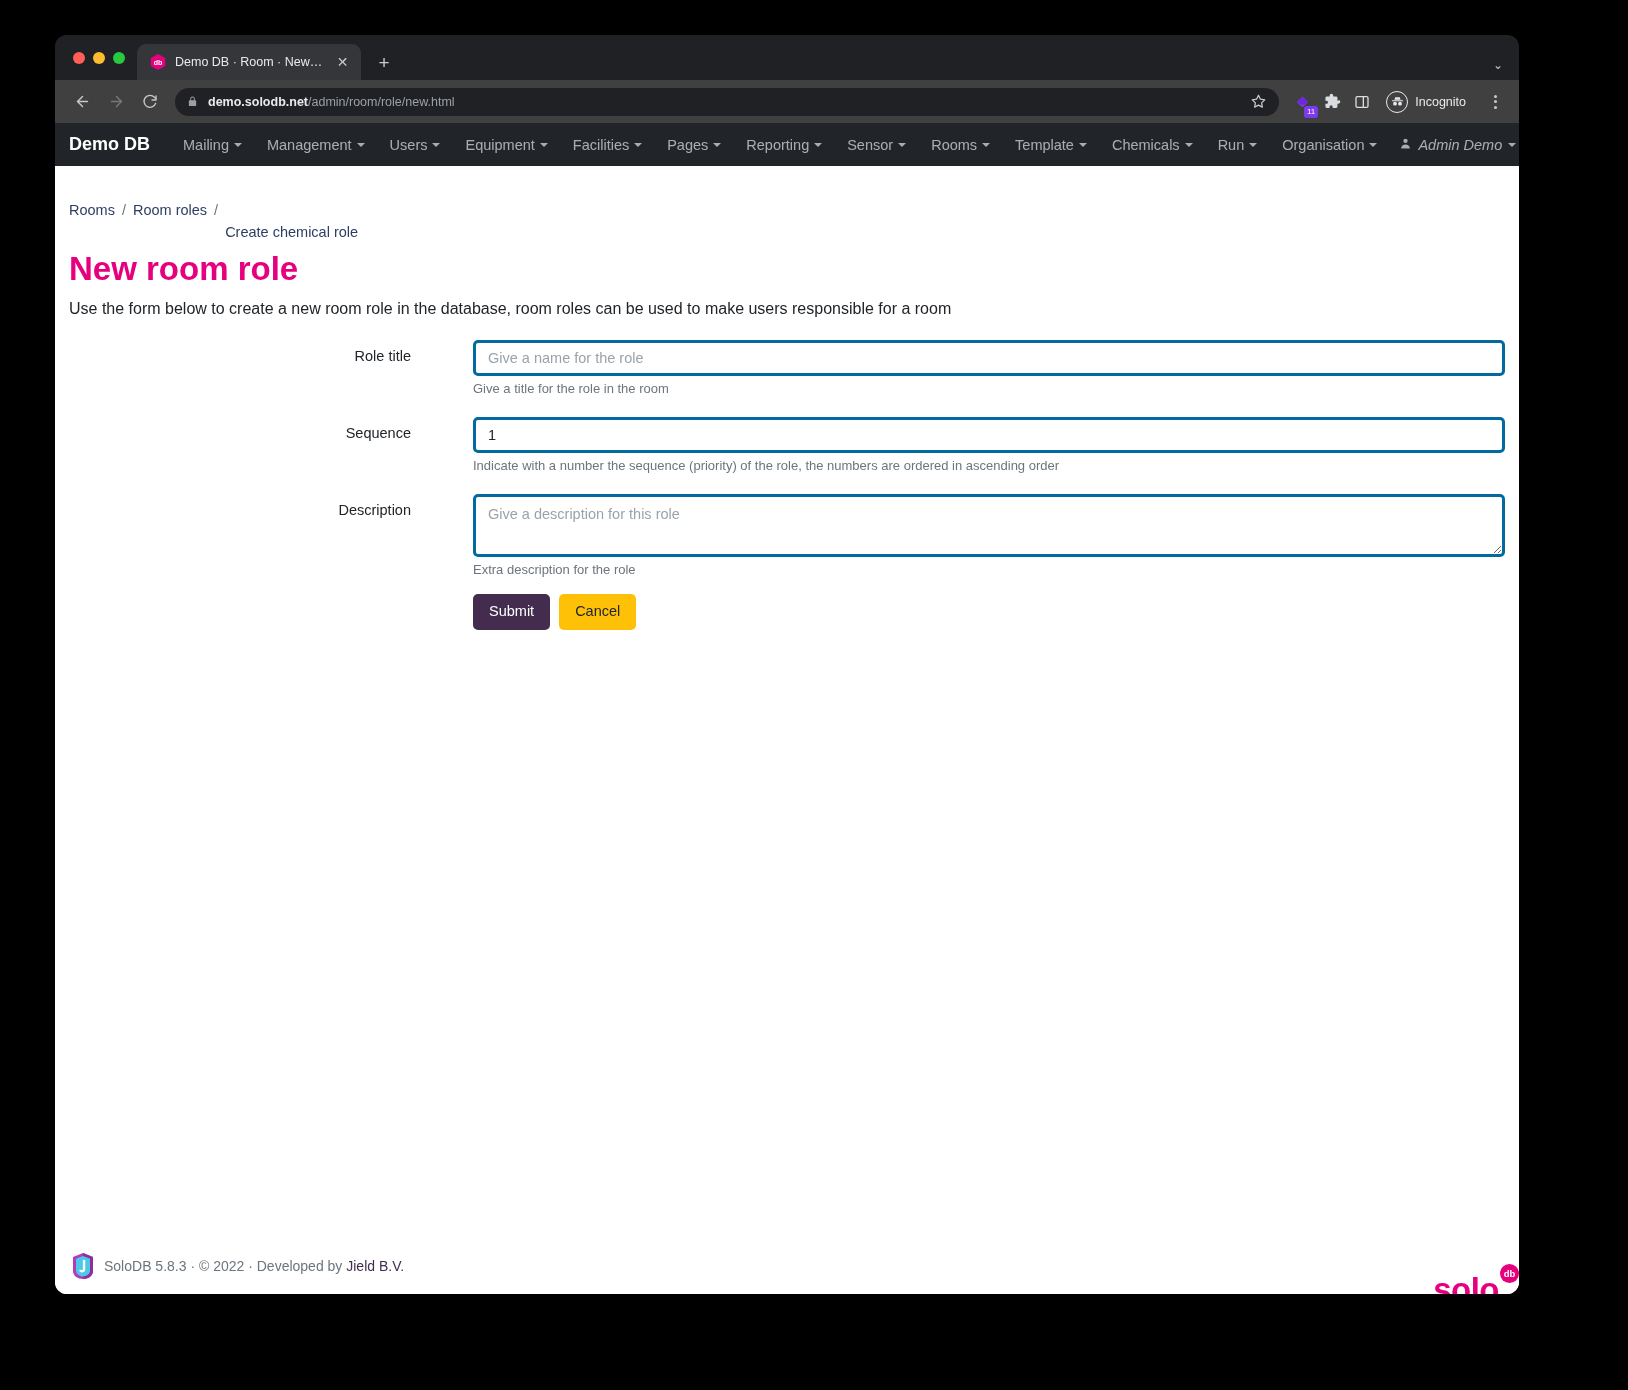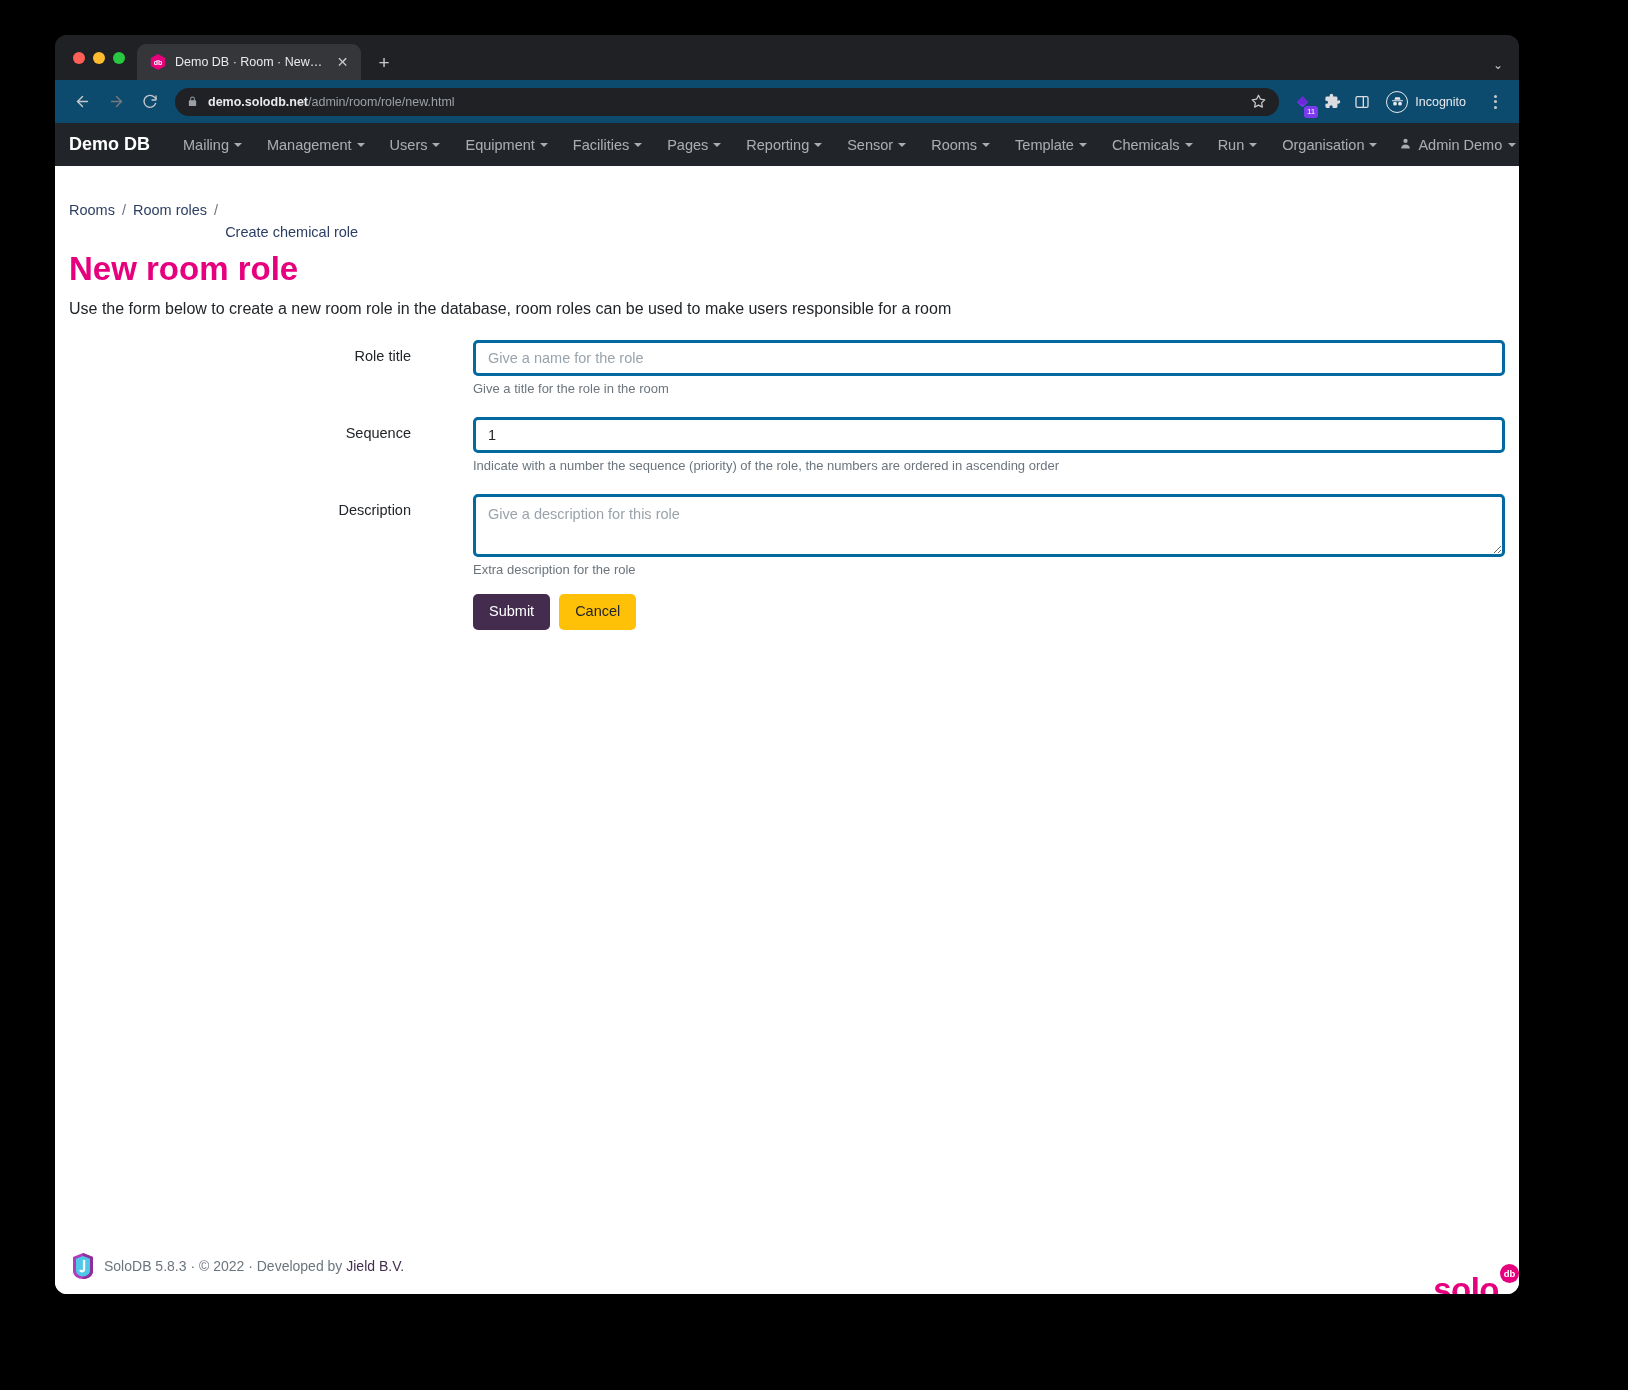--- a/index.html
+++ b/index.html
@@ -98,21 +98,21 @@
   }
   .tabstrip-chevron {
     position: absolute;
     right: 16px; bottom: 8px;
     color: #c6c8cb; font-size: 12px;
   }
 
   
   .toolbar {
     height: 43px;
-    background: #0c4a6e;
+    background: #404040;
     display: flex;
     align-items: center;
     padding: 0 12px;
     gap: 4px;
   }
   .nav-btn {
     width: 30px; height: 30px;
     display: flex; align-items: center; justify-content: center;
     color: #c6c8cb;
     border-radius: 50%;
@@ -222,21 +222,21 @@
     align-items: center;
     gap: 5px;
   }
   .caret {
     width: 0; height: 0;
     border-left: 4.5px solid transparent;
     border-right: 4.5px solid transparent;
     border-top: 4.5px solid currentColor;
     display: inline-block;
   }
-  .nav-right { display: flex; align-items: center; gap: 0; }
+  .nav-right { display: flex; align-items: center; gap: 0; font-style: italic; }
   .nav-user {
     color: rgba(255,255,255,0.62);
     font-size: 14.5px;
     padding: 4px 11px;
     display: flex; align-items: center; gap: 6px;
     white-space: nowrap;
   }
   .nav-home {
     color: rgba(255,255,255,0.62);
     font-size: 14.5px;

